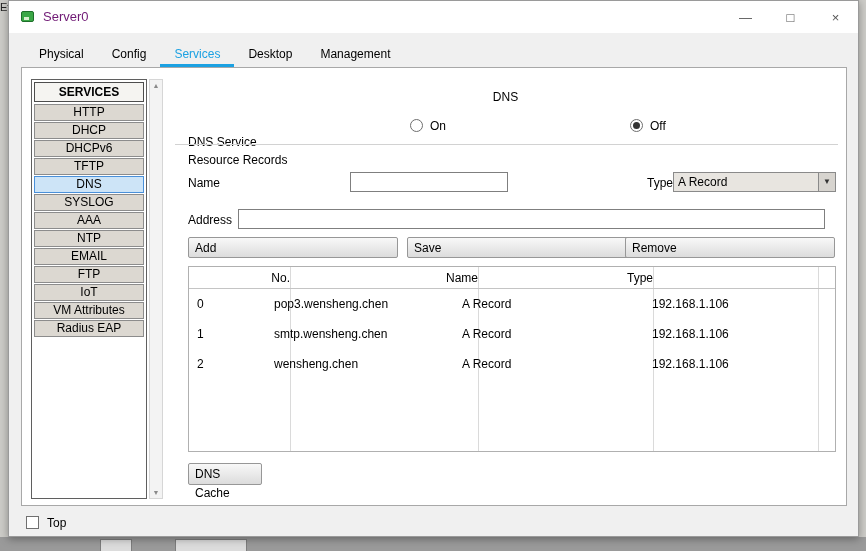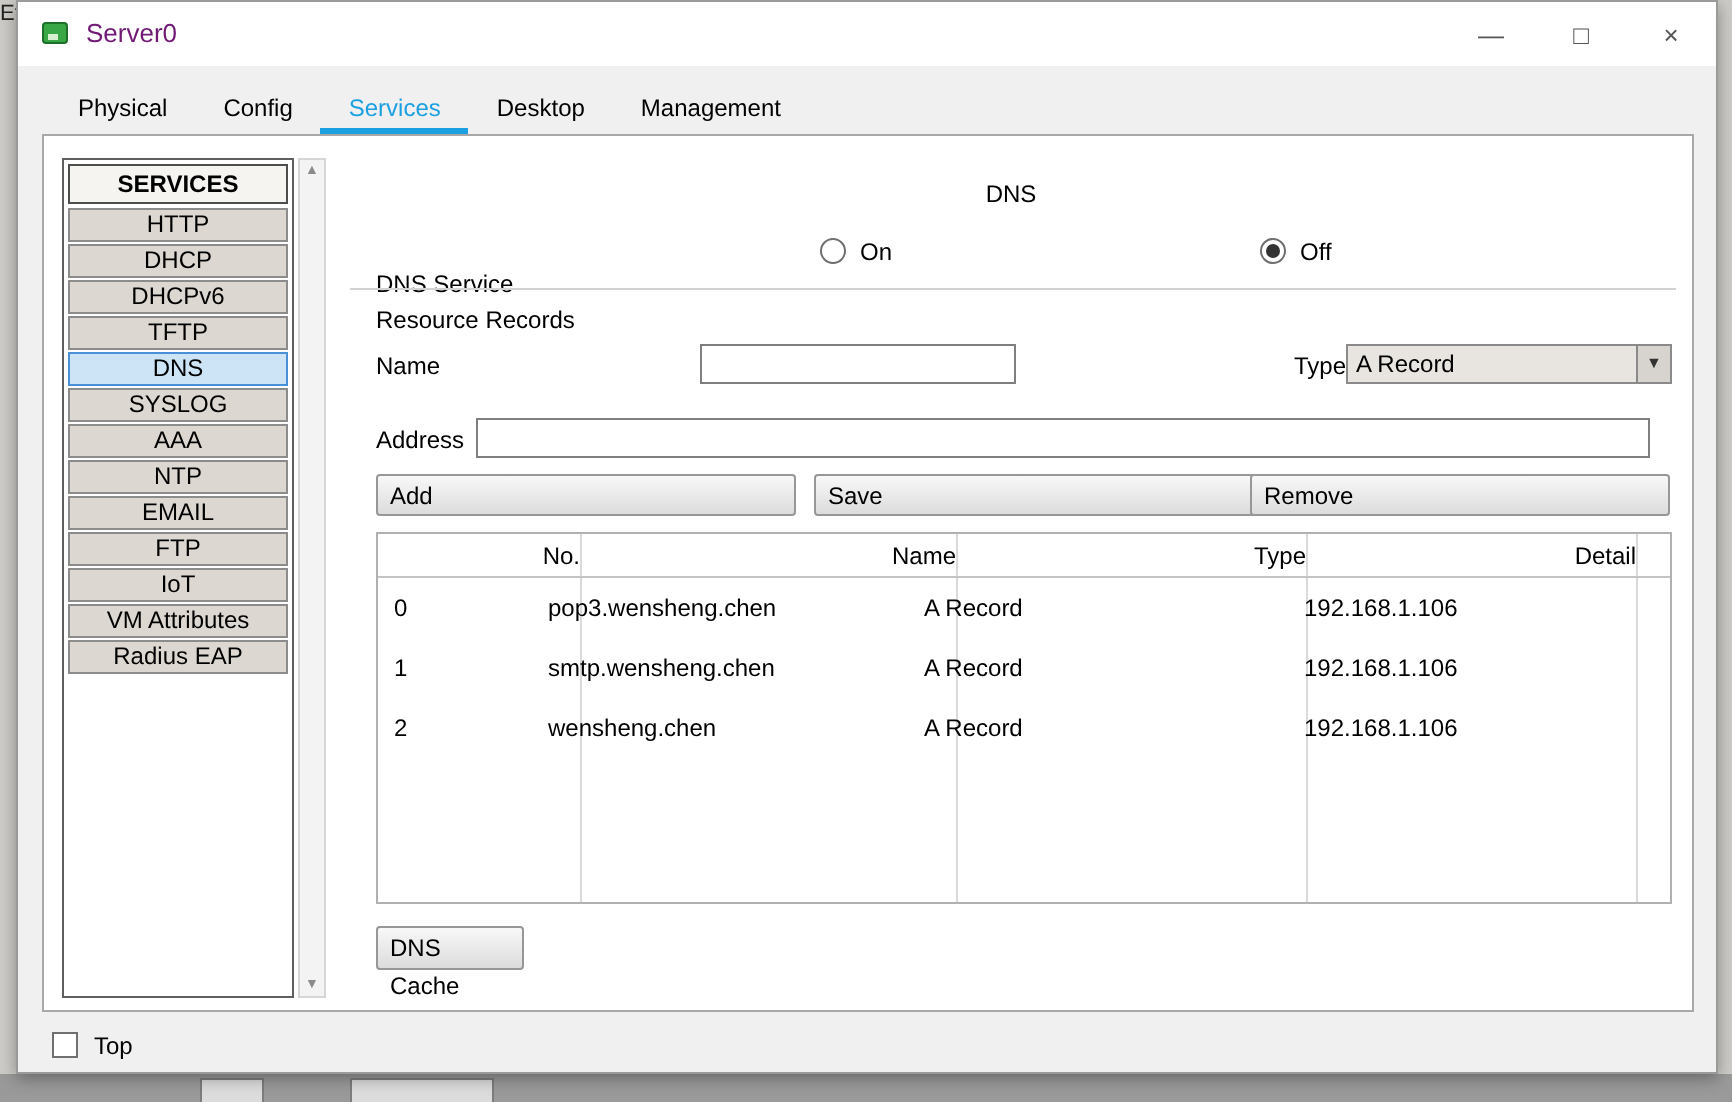--- a/index.html
+++ b/index.html
@@ -171,21 +171,20 @@
 
     <div class="rr-table">
       <div class="vline" style="left:101px;"></div>
       <div class="vline" style="left:289px;"></div>
       <div class="vline" style="left:464px;"></div>
       <div class="vline" style="left:629px;"></div>
       <div class="rr-head">
         <div class="hcell" style="left:0; width:101px;">No.</div>
         <div class="hcell" style="left:101px; width:188px;">Name</div>
         <div class="hcell" style="left:289px; width:175px;">Type</div>
-        <div class="hcell" style="left:464px; width:165px;">Detail</div>
       </div>
       <div class="rr-row" style="top:22px;">
         <span class="cell" style="left:8px;">0</span>
         <span class="cell" style="left:85px;">pop3.wensheng.chen</span>
         <span class="cell" style="left:273px;">A Record</span>
         <span class="cell" style="left:463px;">192.168.1.106</span>
       </div>
       <div class="rr-row" style="top:52px;">
         <span class="cell" style="left:8px;">1</span>
         <span class="cell" style="left:85px;">smtp.wensheng.chen</span>

